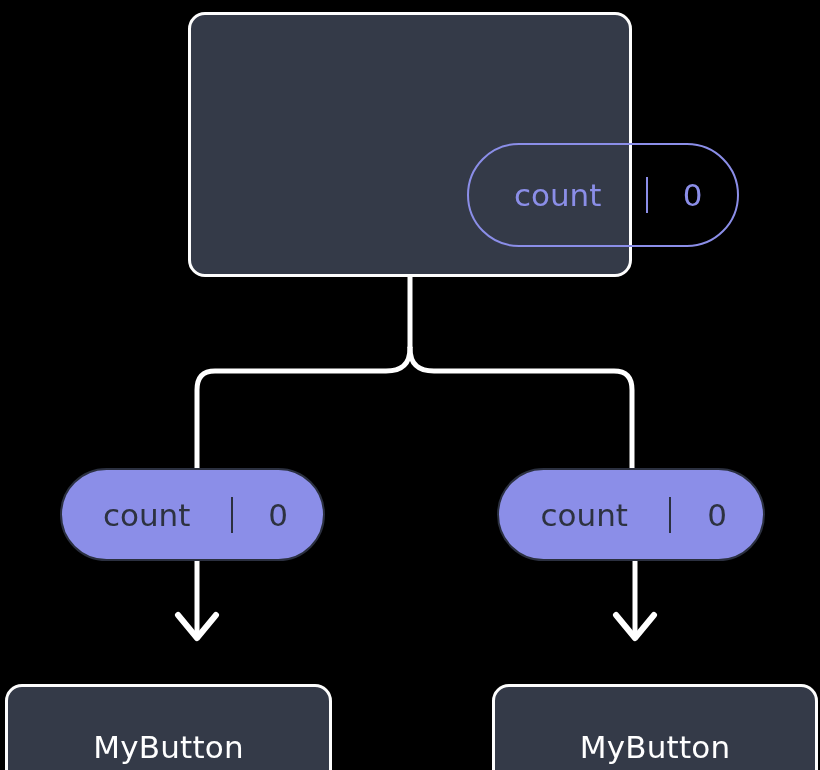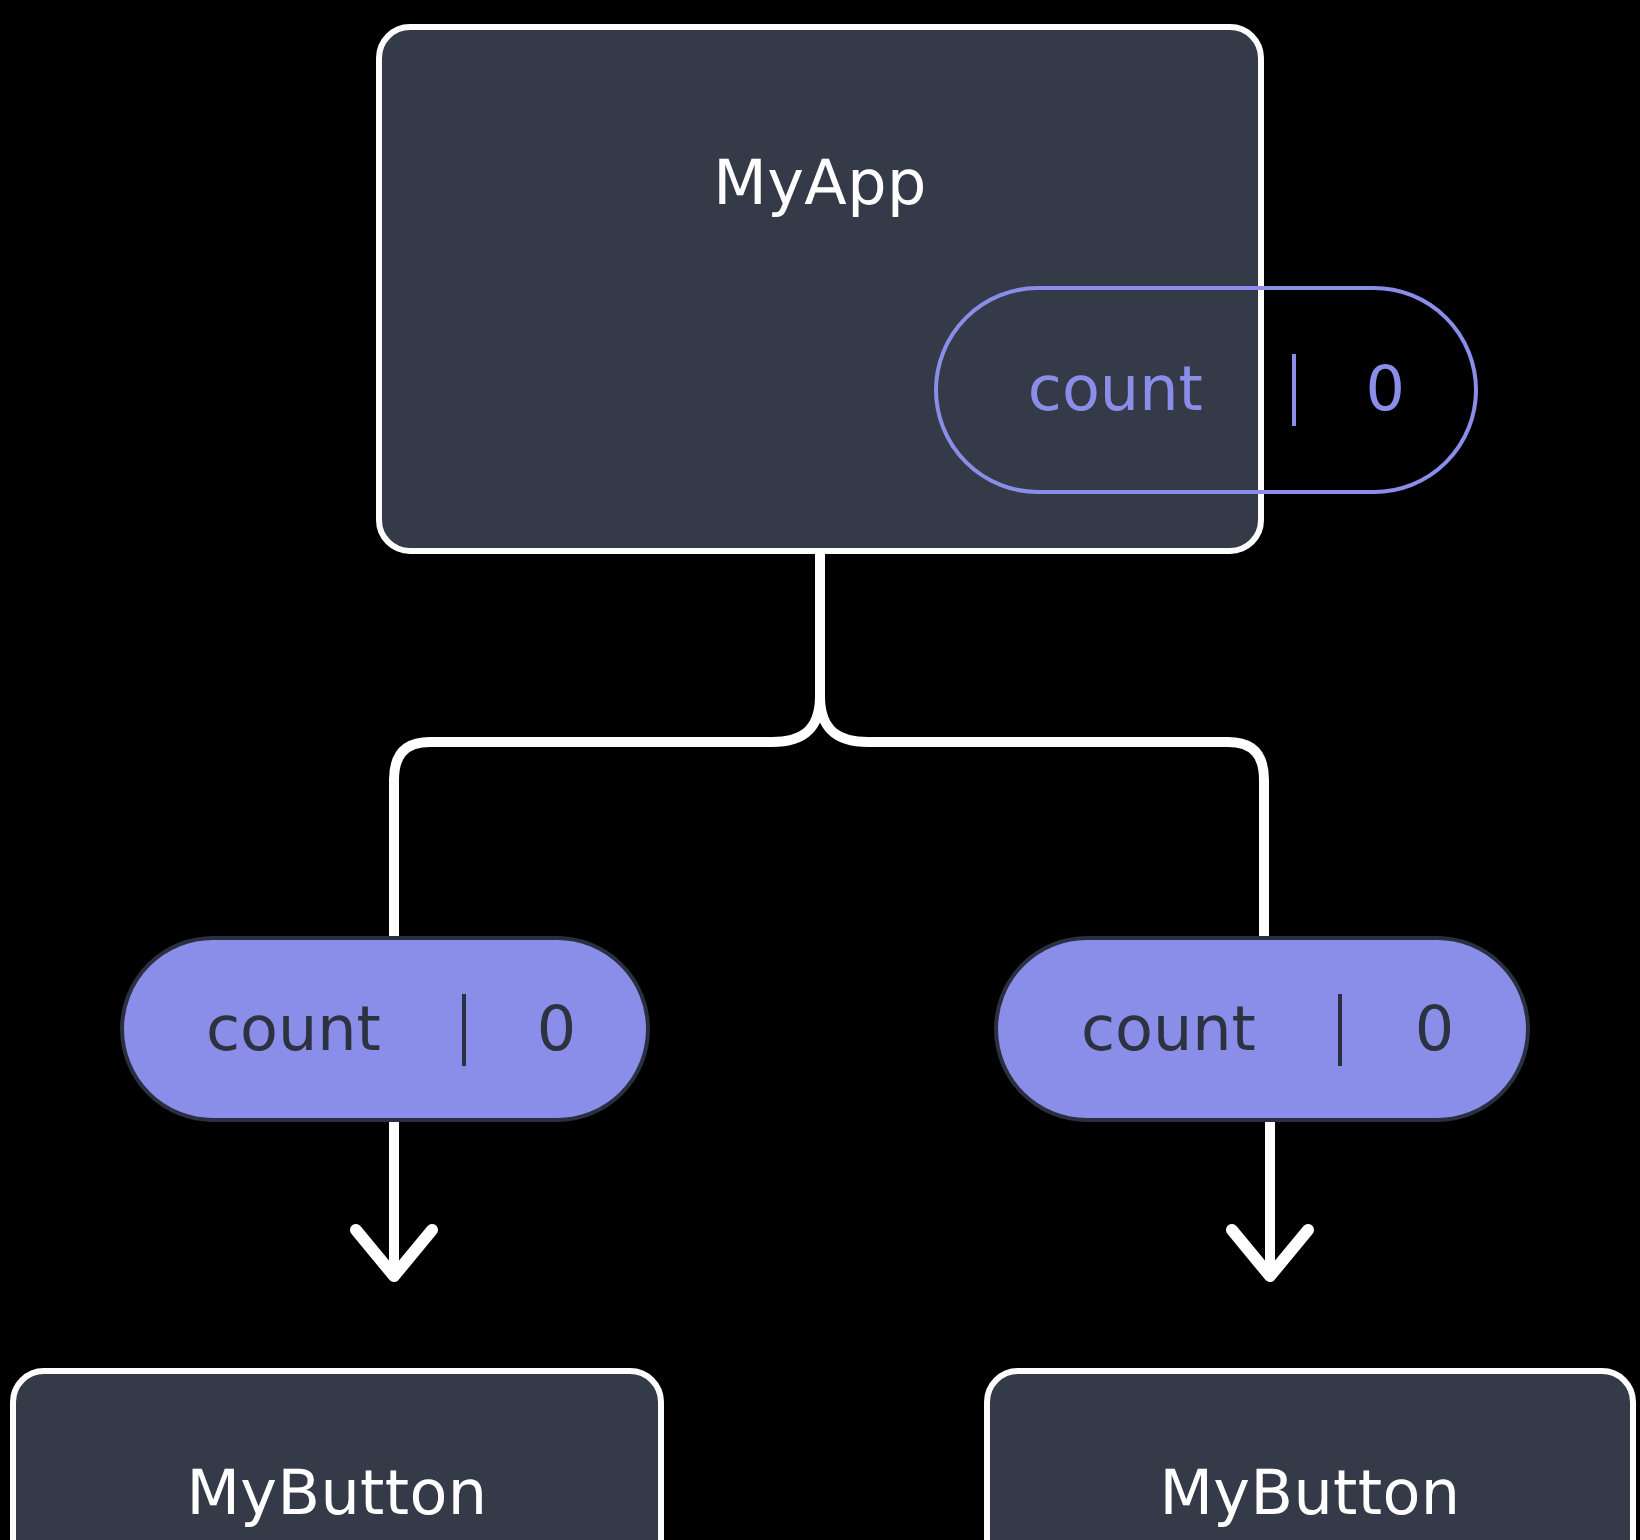--- a/index.html
+++ b/index.html
@@ -174,21 +174,20 @@
       <path d="M 178 615 L 197 638 L 216 615" fill="none" stroke="#ffffff" stroke-width="6" stroke-linecap="round" stroke-linejoin="round"></path>
     </g>
 
     <g>
       <path d="M 635 561 L 635 638" fill="none" stroke="#ffffff" stroke-width="5" stroke-linecap="butt"></path>
       <path d="M 616 615 L 635 638 L 654 615" fill="none" stroke="#ffffff" stroke-width="6" stroke-linecap="round" stroke-linejoin="round"></path>
     </g>
   </svg>
 
   <div class="card" id="myapp-card">
-    <div class="card-title">MyApp</div>
 
     <div class="pill pill-outline" id="root-pill">
       <div class="pill-key">count</div>
       <div class="pill-val">0</div>
     </div>
   </div>
 
   <div class="pill pill-filled" id="child-pill-left">
     <div class="pill-key">count</div>
     <div class="pill-val">0</div>

